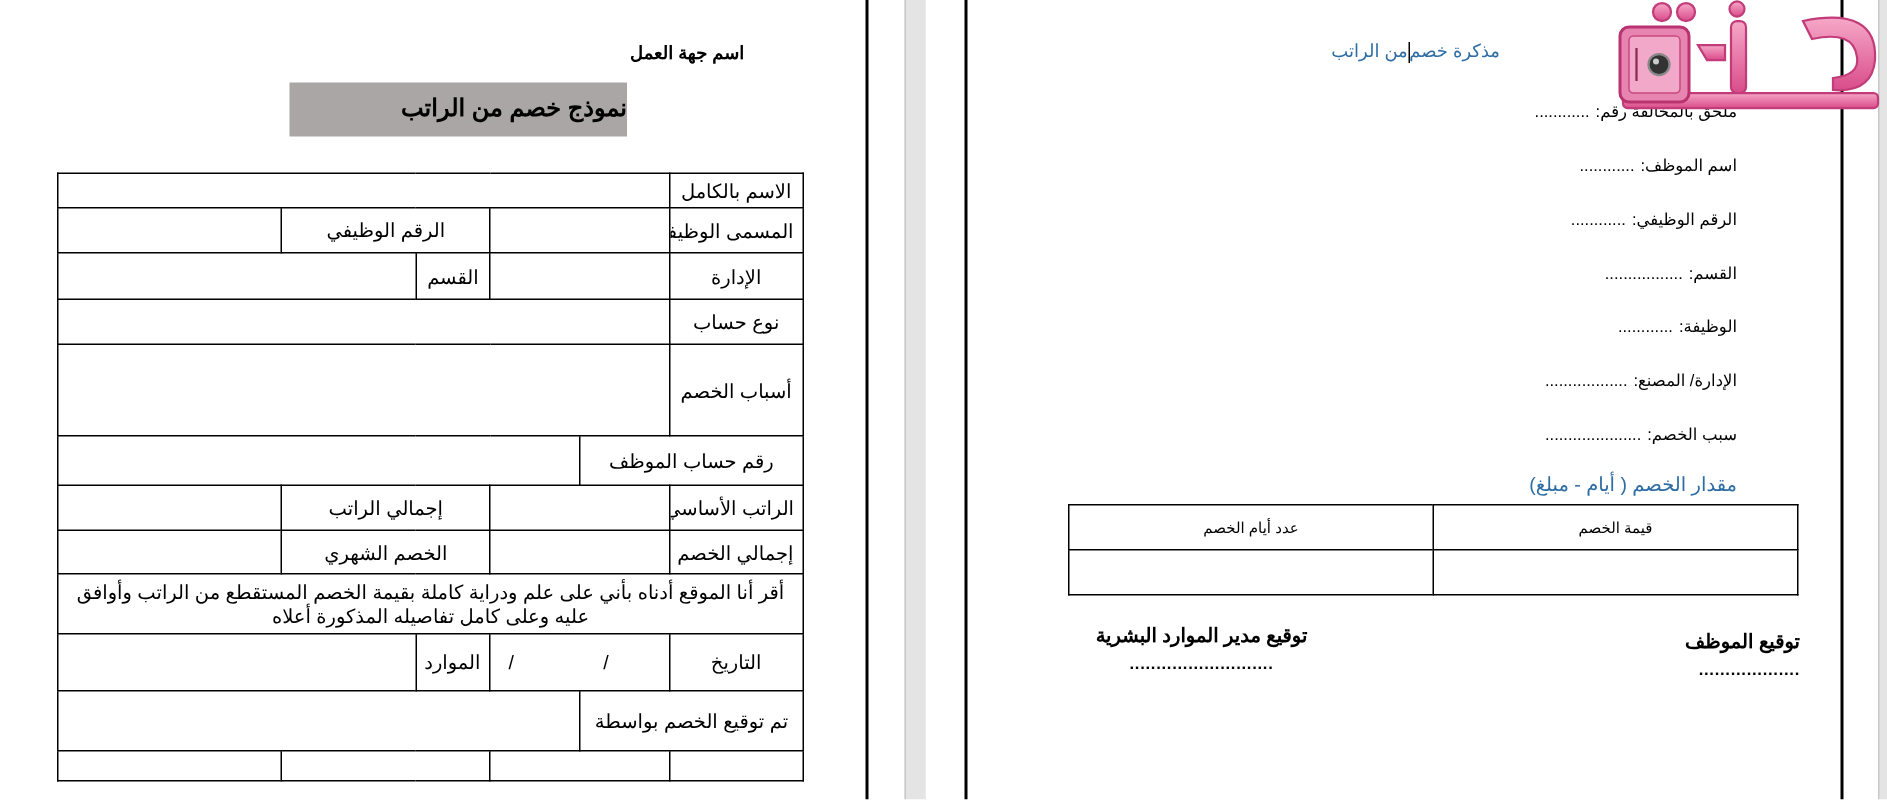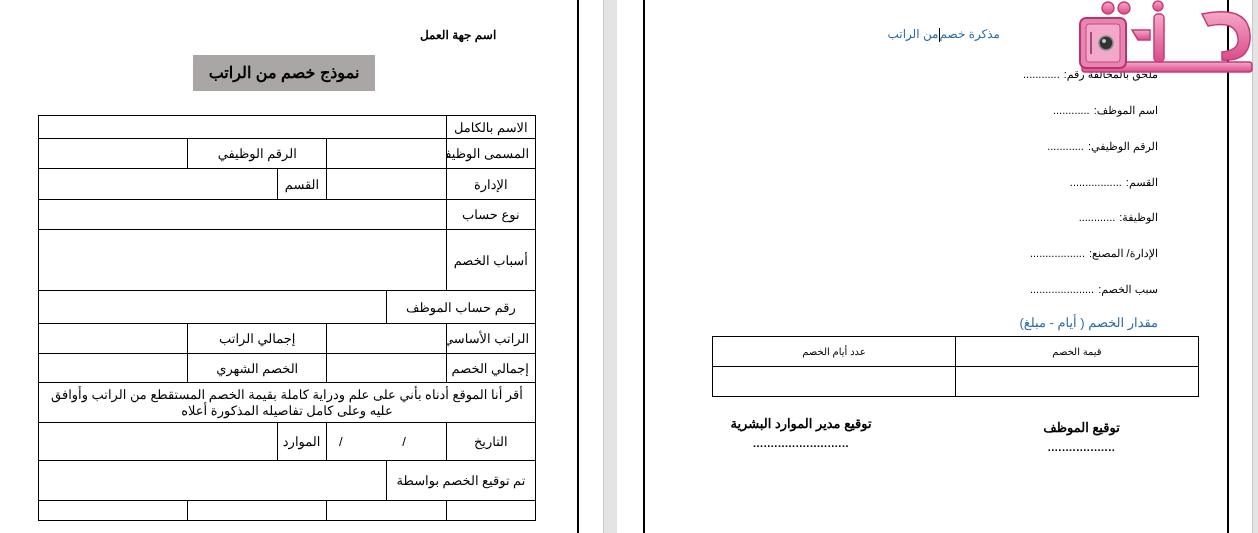--- a/index.html
+++ b/index.html
@@ -12,21 +12,21 @@
   .page-border-left { position: absolute; left: 577px; top: 0; width: 2px; height: 533px; background: #000; }
   .gap { position: absolute; top: 0; height: 533px; background: #e4e4e4; border-left: 1px solid #c8c8c8; border-right: 1px solid #c8c8c8; }
   .gap-1 { left: 603px; width: 15px; }
   .gap-2 { left: 1252px; width: 6px; border-right: none; }
   .vline { position: absolute; top: 0; width: 2px; height: 533px; background: #000; }
   .vline-a { left: 643px; }
   .vline-b { left: 1227px; }
 
   
   .org-name { position: absolute; top: 28px; left: 420px; width: 90px; text-align: left; direction: rtl; font-size: 12px; font-weight: bold; font-family: "Liberation Sans", sans-serif; }
-  .form-title { position: absolute; top: 55px; left: 193px; width: 182px; height: 36px; background: #aaa6a6; text-align: center; direction: rtl; font-size: 16px; font-weight: bold; line-height: 36px; font-family: "Liberation Sans", sans-serif; }
+  .form-title { position: absolute; top: 55px; left: 193px; width: 225px; height: 36px; background: #aaa6a6; text-align: right; direction: rtl; font-size: 16px; font-weight: bold; line-height: 36px; font-family: "Liberation Sans", sans-serif; }
 
   .form-table { position: absolute; left: 38px; top: 115px; width: 498px; border-collapse: collapse; direction: rtl; font-family: "Liberation Sans", sans-serif; font-size: 13px; table-layout: fixed; }
   .form-table td { border: 1px solid #000; padding: 0 6px; text-align: center; vertical-align: middle; white-space: nowrap; overflow: hidden; }
   .form-table .lbl { color: #000; }
   .form-table .para { white-space: normal; line-height: 16px; padding: 2px 6px; font-size: 13px; }
   .slash { letter-spacing: 28px; text-align: center !important; }
 
   
   .memo-title { position: absolute; top: 27px; left: 870px; width: 130px; text-align: right; direction: rtl; color: #2e6da4; font-size: 12px; font-family: "Liberation Sans", sans-serif; }
   .cursor { display: inline-block; width: 1px; height: 14px; background: #000; vertical-align: middle; }
@@ -163,21 +163,21 @@
     <td>قيمة الخصم</td>
     <td>عدد أيام الخصم</td>
   </tr>
   <tr>
     <td></td>
     <td></td>
   </tr>
 </tbody>
   </table>
 
-<div class="sig" style="top:420px; left:1024px; width:115px;">
+<div class="sig" style="top:420px; left:1085px; width:115px;text-align:right;">
   <span>توقيع الموظف</span>
   <span class="sig-dots">...................</span>
 </div>
 <div class="sig" style="top:416px; left:720px; width:162px;">
   <span>توقيع مدير الموارد البشرية</span>
   <span class="sig-dots">...........................</span>
 </div>
 
 <svg class="logo" viewBox="0 0 186 78">
   <defs>

